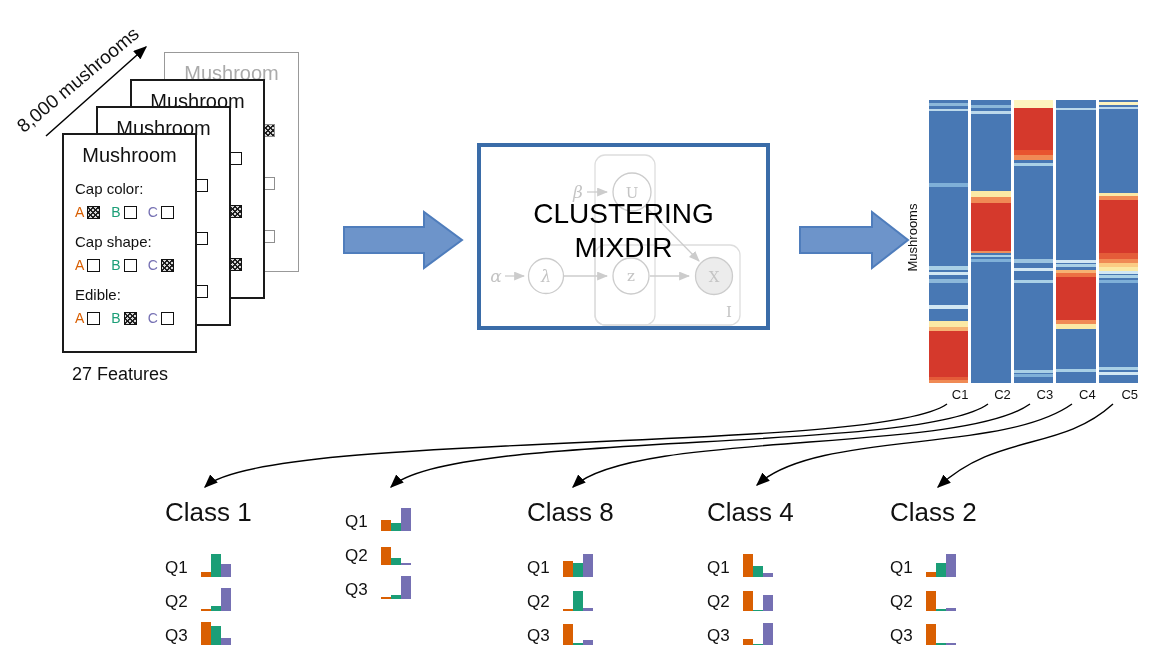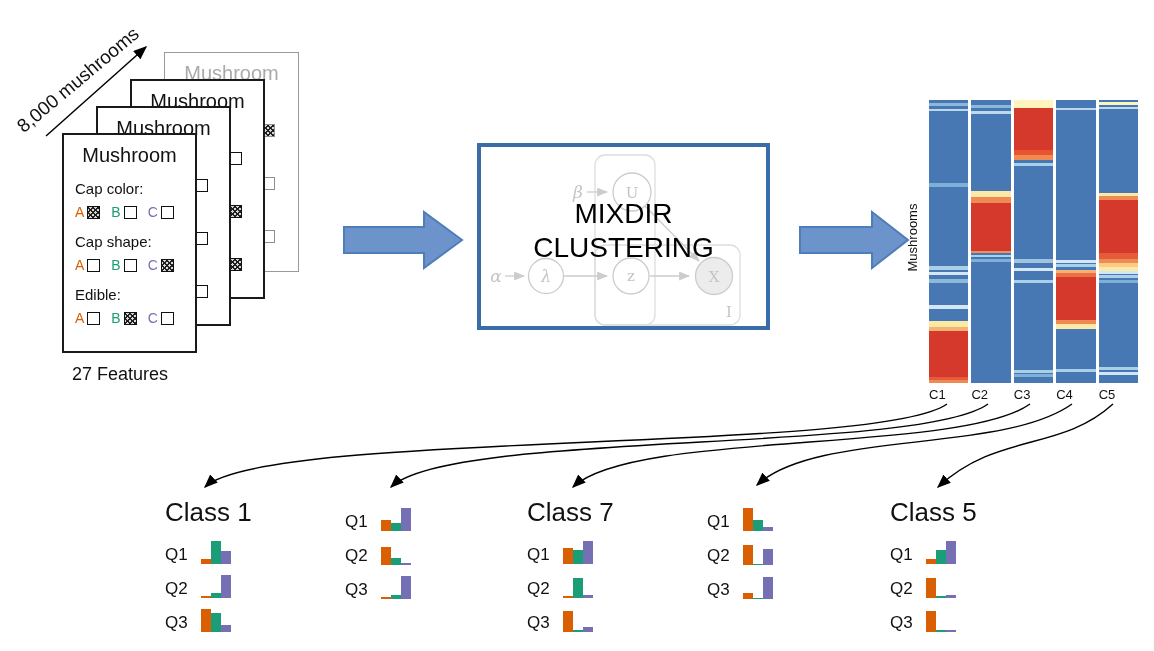--- a/index.html
+++ b/index.html
@@ -27,26 +27,26 @@
   
   .mix-box{position:absolute;left:477px;top:143px;width:293px;height:187px;box-sizing:border-box;
            border:4px solid #3a6ca8;background:#fff;}
   .mix-graph{position:absolute;left:0;top:0;}
   .mix-title{position:absolute;left:0;top:50px;width:100%;text-align:center;font-size:28px;line-height:34px;color:#000;}
   
   .hm{position:absolute;left:929px;top:100px;width:209px;height:283px;display:flex;gap:3px;}
   .hm-col{position:relative;flex:1;background:#4878b4;overflow:hidden;}
   .stripe{position:absolute;left:0;width:100%;}
   .hm-labels{position:absolute;left:929px;top:387px;width:209px;display:flex;gap:3px;}
-  .hm-labels span{flex:1;text-align:left;font-size:13px;color:#111;}
+  .hm-labels span{flex:1;text-align:right;font-size:13px;color:#111;}
   .hm-ylabel{position:absolute;left:862px;top:230px;width:100px;text-align:center;font-size:13px;
              transform:rotate(-90deg);}
   
   .class-block{position:absolute;top:497px;width:160px;}
-  .class-title{font-size:26px;margin-bottom:12px;}
+  .class-title{font-size:26px;margin-bottom:25px;}
   .qrow{display:flex;align-items:flex-end;margin-top:10px;height:24px;}
   .qlabel{font-size:17px;width:36px;line-height:18px;}
   .minibar{position:relative;width:32px;height:24px;}
   .bar{position:absolute;bottom:0;width:10px;}
   
   .overlay{position:absolute;left:0;top:0;pointer-events:none;}
 </style>
 </head>
 <body>
 
@@ -269,22 +269,22 @@
       <circle cx="233" cy="129" r="18.5" fill="#ececec" stroke="#ccc" stroke-width="1.3"></circle>
       <text x="97" y="51" font-size="17" fill="#c4c4c4" text-anchor="middle" font-family="DejaVu Serif, serif" font-style="italic">β</text>
       <text x="15" y="135" font-size="17" fill="#c4c4c4" text-anchor="middle" font-family="DejaVu Serif, serif" font-style="italic">α</text>
       <text x="151" y="51" font-size="15" fill="#c4c4c4" text-anchor="middle" font-family="DejaVu Serif, serif">U</text>
       <text x="65" y="135" font-size="16" fill="#c4c4c4" text-anchor="middle" font-family="DejaVu Serif, serif" font-style="italic">λ</text>
       <text x="150" y="134" font-size="15" fill="#c4c4c4" text-anchor="middle" font-family="DejaVu Serif, serif">z</text>
       <text x="233" y="135" font-size="15" fill="#c4c4c4" text-anchor="middle" font-family="DejaVu Serif, serif">X</text>
       <text x="248" y="170" font-size="15" fill="#c4c4c4" text-anchor="middle" font-family="DejaVu Serif, serif">I</text>
     </svg>
     <div class="mix-title">
+      <div>CLUSTERING</div>
       <div>MIXDIR</div>
-      <div>CLUSTERING</div>
     </div>
   </div>
 
   <div class="hm-ylabel">Mushrooms</div>
   <div class="hm">
     <div class="hm-col">
         <div class="stripe" style="top: 1.1%; height: 1.1%; background: rgb(140, 184, 218);"></div>
         <div class="stripe" style="top: 3.1%; height: 0.9%; background: rgb(188, 217, 235);"></div>
         <div class="stripe" style="top: 29.5%; height: 1.3%; background: rgb(127, 176, 216);"></div>
         <div class="stripe" style="top: 58.8%; height: 1.1%; background: rgb(169, 208, 230);"></div>
@@ -402,21 +402,21 @@
     <div class="qrow">
         <span class="qlabel">Q3</span>
         <span class="minibar">
           <span class="bar" style="left: 0px; height: 1.84px; background: rgb(217, 95, 2);"></span>
           <span class="bar" style="left: 10px; height: 3.68px; background: rgb(27, 158, 119);"></span>
           <span class="bar" style="left: 20px; height: 23px; background: rgb(117, 112, 179);"></span>
         </span>
       </div>
   </div>
   <div class="class-block" style="left:527px;">
-    <div class="class-title">Class 7</div>
+    <div class="class-title">Class 8</div>
     <div class="qrow">
         <span class="qlabel">Q1</span>
         <span class="minibar">
           <span class="bar" style="left: 0px; height: 15.64px; background: rgb(217, 95, 2);"></span>
           <span class="bar" style="left: 10px; height: 14.26px; background: rgb(27, 158, 119);"></span>
           <span class="bar" style="left: 20px; height: 23px; background: rgb(117, 112, 179);"></span>
         </span>
       </div>
     <div class="qrow">
         <span class="qlabel">Q2</span>
@@ -429,20 +429,21 @@
     <div class="qrow">
         <span class="qlabel">Q3</span>
         <span class="minibar">
           <span class="bar" style="left: 0px; height: 20.7px; background: rgb(217, 95, 2);"></span>
           <span class="bar" style="left: 10px; height: 1.61px; background: rgb(27, 158, 119);"></span>
           <span class="bar" style="left: 20px; height: 4.6px; background: rgb(117, 112, 179);"></span>
         </span>
       </div>
   </div>
   <div class="class-block" style="left:707px;">
+    <div class="class-title">Class 4</div>
     <div class="qrow">
         <span class="qlabel">Q1</span>
         <span class="minibar">
           <span class="bar" style="left: 0px; height: 23px; background: rgb(217, 95, 2);"></span>
           <span class="bar" style="left: 10px; height: 11.5px; background: rgb(27, 158, 119);"></span>
           <span class="bar" style="left: 20px; height: 4.14px; background: rgb(117, 112, 179);"></span>
         </span>
       </div>
     <div class="qrow">
         <span class="qlabel">Q2</span>
@@ -455,21 +456,21 @@
     <div class="qrow">
         <span class="qlabel">Q3</span>
         <span class="minibar">
           <span class="bar" style="left: 0px; height: 6.44px; background: rgb(217, 95, 2);"></span>
           <span class="bar" style="left: 10px; height: 1.5px; background: rgb(27, 158, 119);"></span>
           <span class="bar" style="left: 20px; height: 21.85px; background: rgb(117, 112, 179);"></span>
         </span>
       </div>
   </div>
   <div class="class-block" style="left:890px;">
-    <div class="class-title">Class 5</div>
+    <div class="class-title">Class 2</div>
     <div class="qrow">
         <span class="qlabel">Q1</span>
         <span class="minibar">
           <span class="bar" style="left: 0px; height: 4.6px; background: rgb(217, 95, 2);"></span>
           <span class="bar" style="left: 10px; height: 14.26px; background: rgb(27, 158, 119);"></span>
           <span class="bar" style="left: 20px; height: 23px; background: rgb(117, 112, 179);"></span>
         </span>
       </div>
     <div class="qrow">
         <span class="qlabel">Q2</span>

